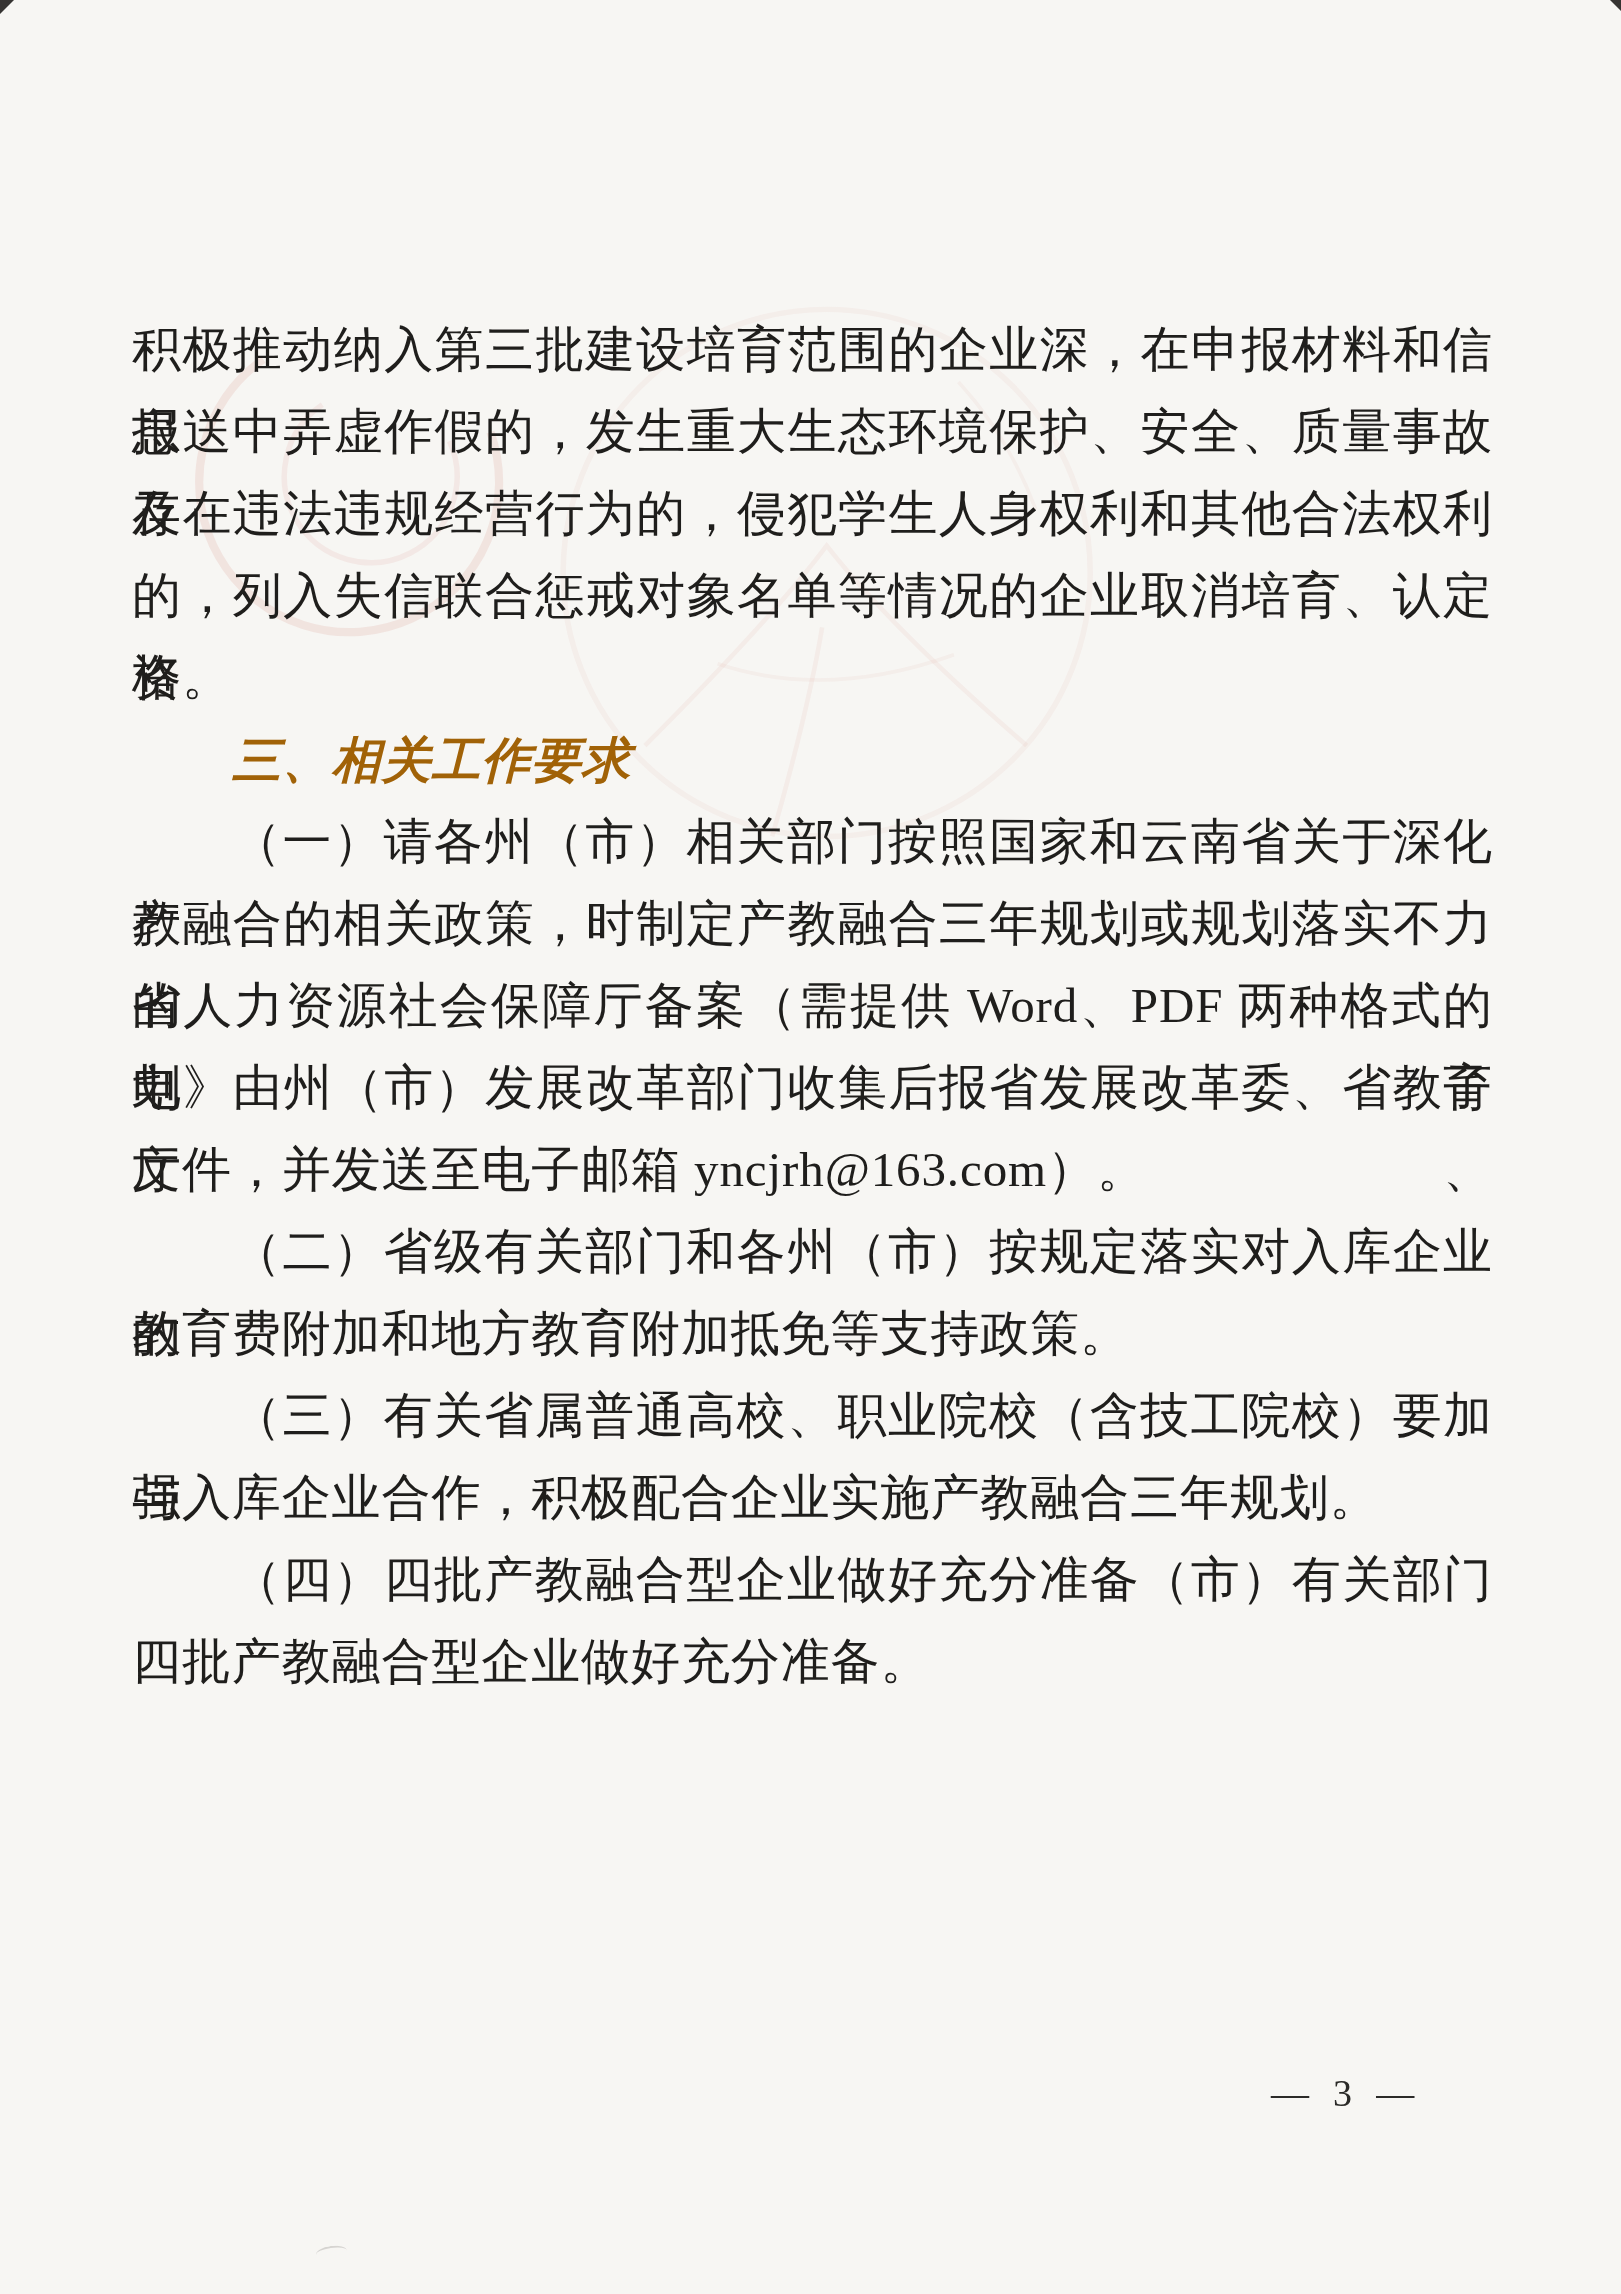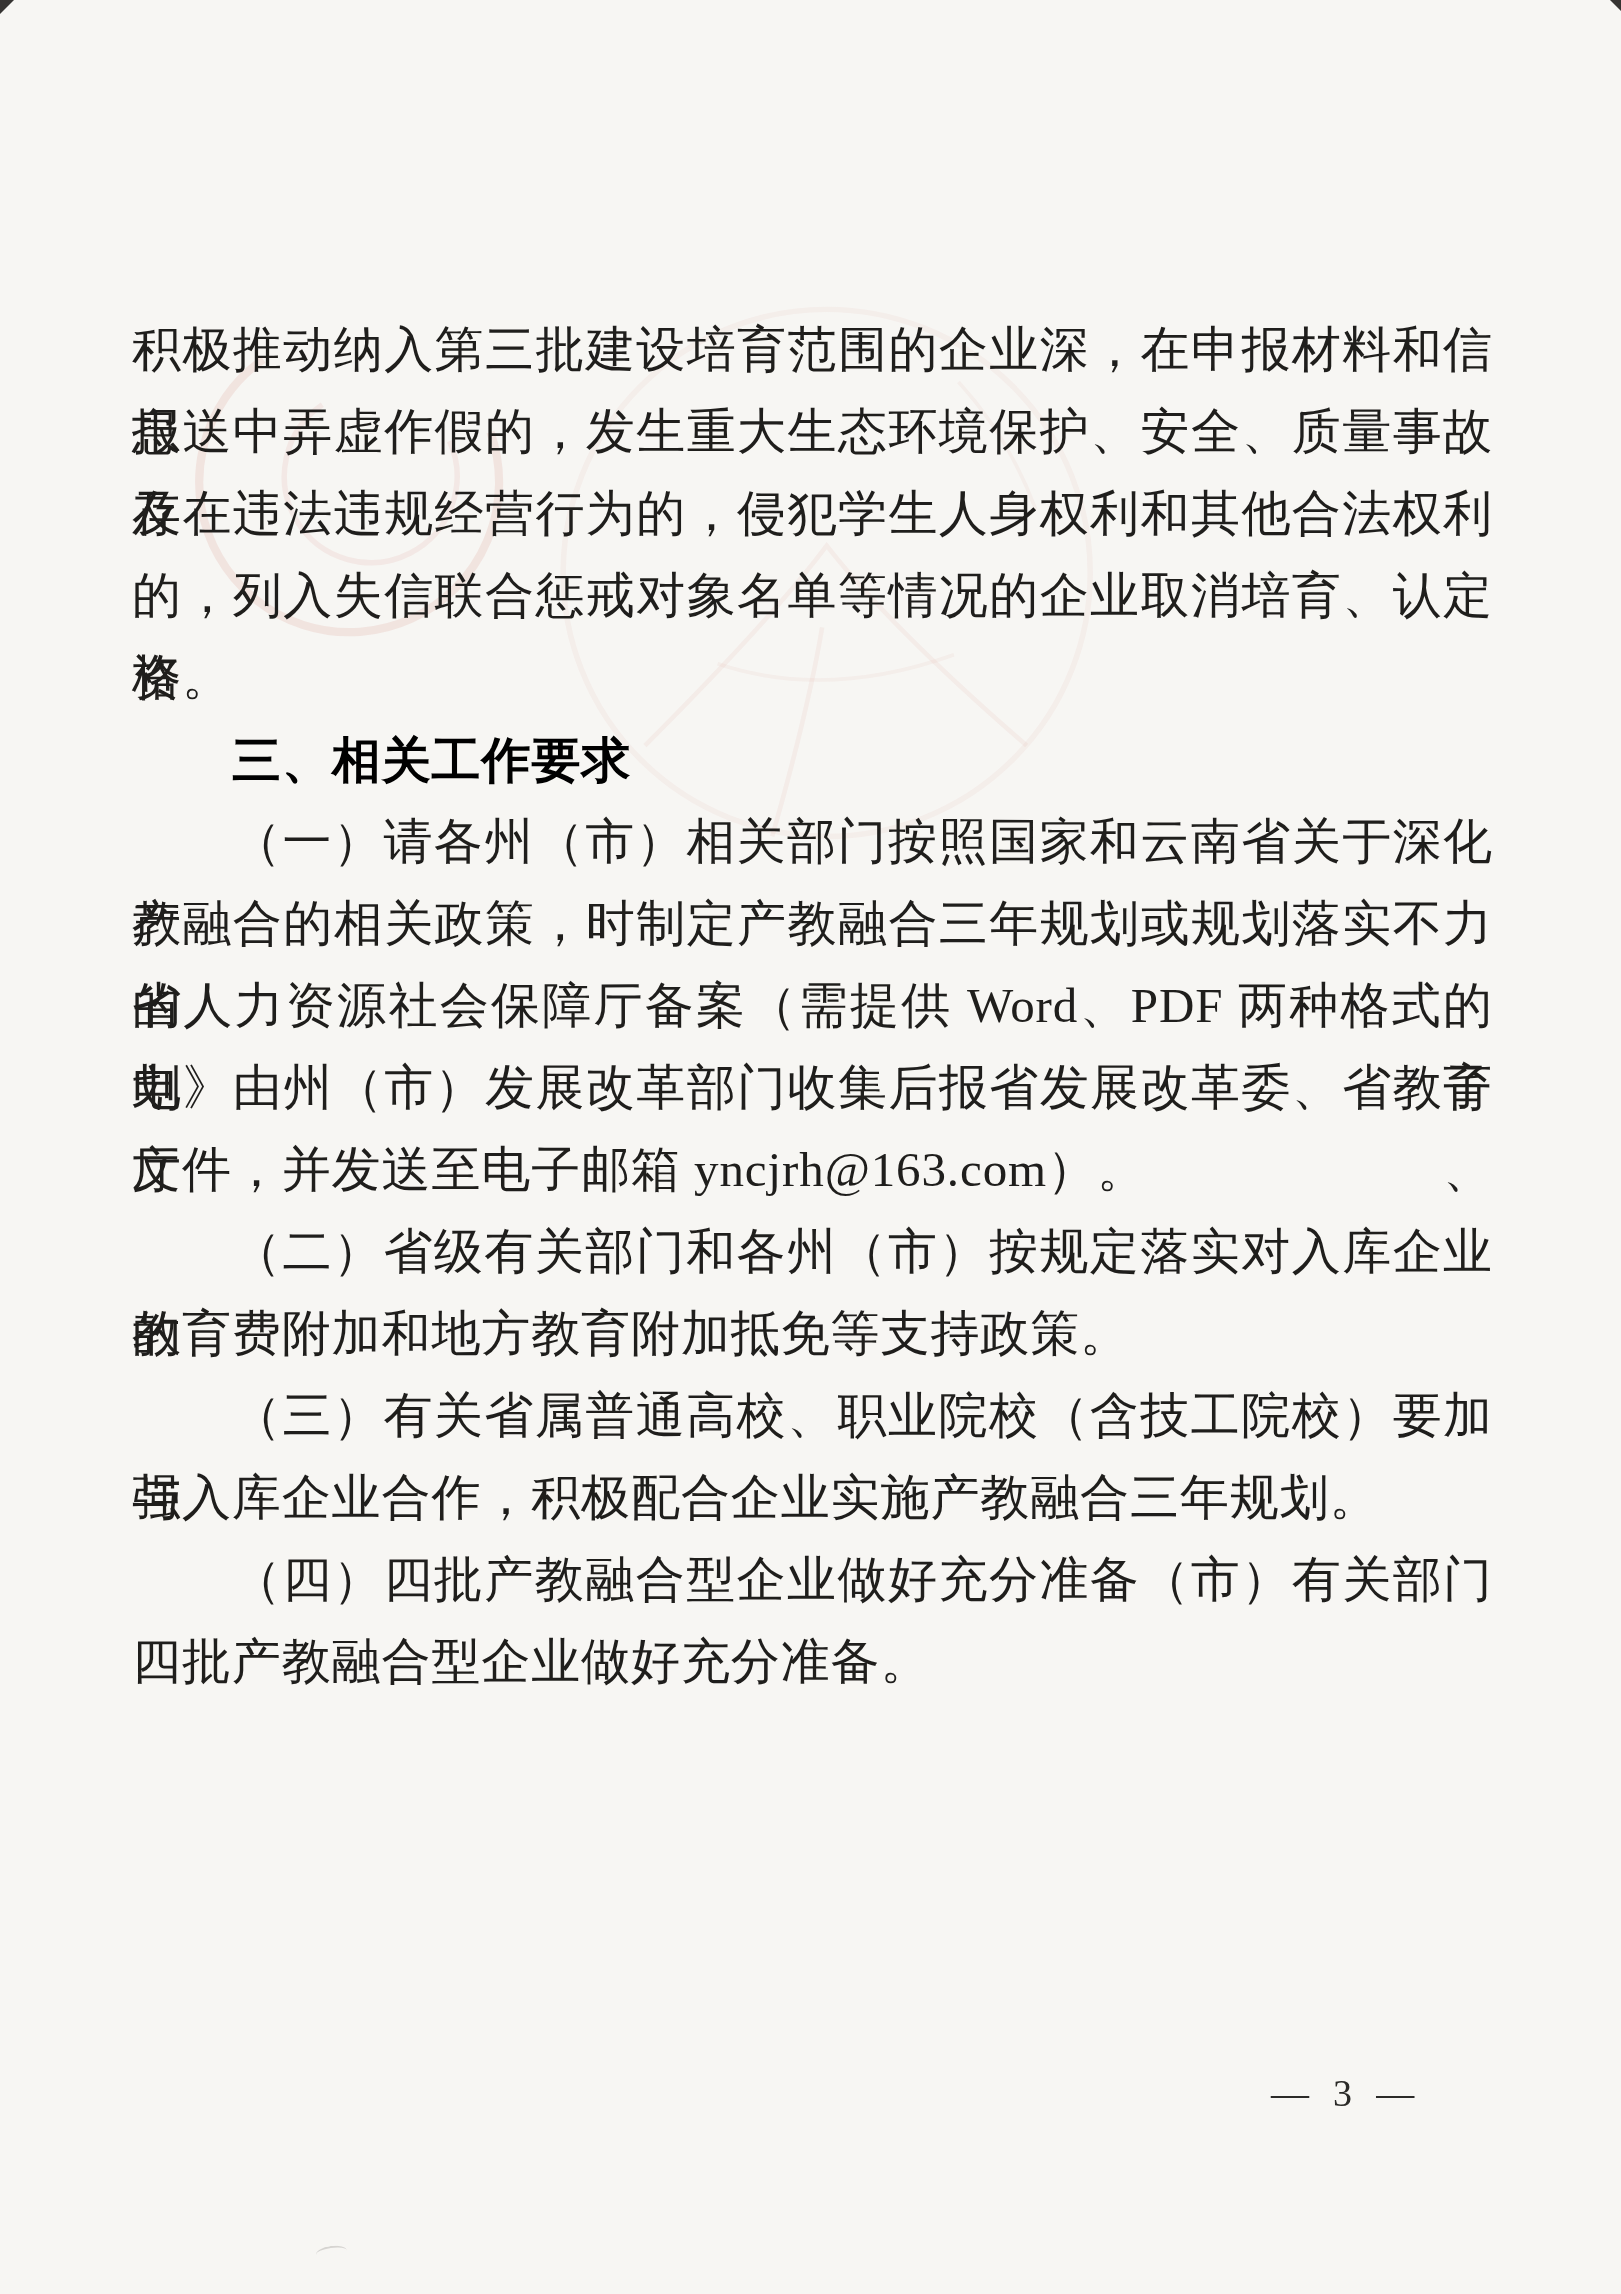--- a/index.html
+++ b/index.html
@@ -25,22 +25,22 @@
   .line{
     height:82px;line-height:82px;
     font-size:49px;color:#1f1e1c;
     letter-spacing:0.9px;
   }
   .line.full{text-align:justify;text-align-last:justify;}
   .line.end{text-align:left;}
   .line.indent{text-indent:100px;}
   .line.heading{
     font-family:"Liberation Sans","DejaVu Sans",sans-serif;
-    font-weight:700;color:#000000;
-    text-indent:100px;text-align:left;text-align-last:left;
+    font-weight:700;color:#a16207;
+    text-indent:100px;text-align:left;text-align-last:left;font-style:italic;
   }
   
   .pageno{
     position:absolute;left:1271px;top:2071px;
     font-size:38px;color:#2b2a28;
     letter-spacing:7.3px;white-space:nowrap;
     font-family:"Liberation Serif","DejaVu Serif",serif;
   }
   
   .smudge{

